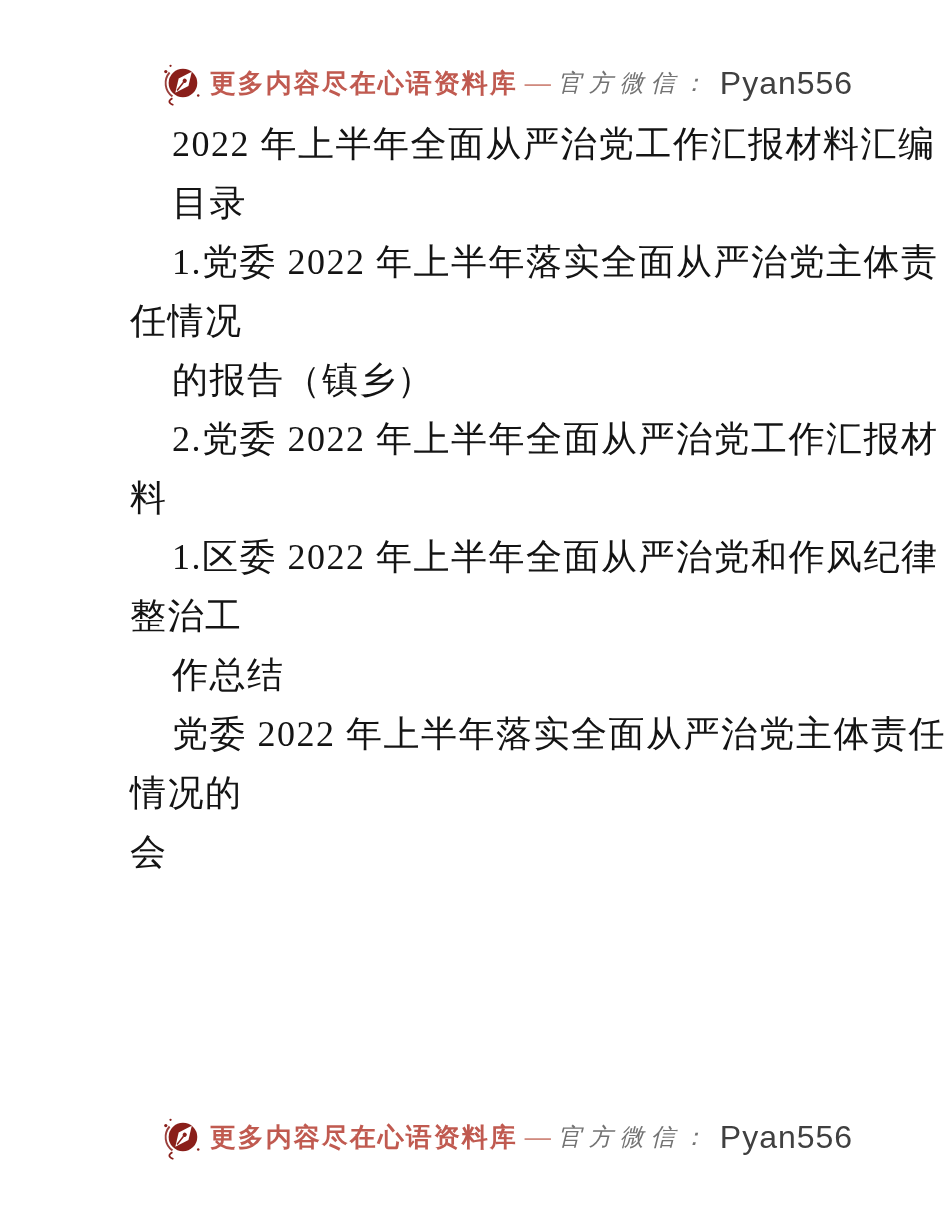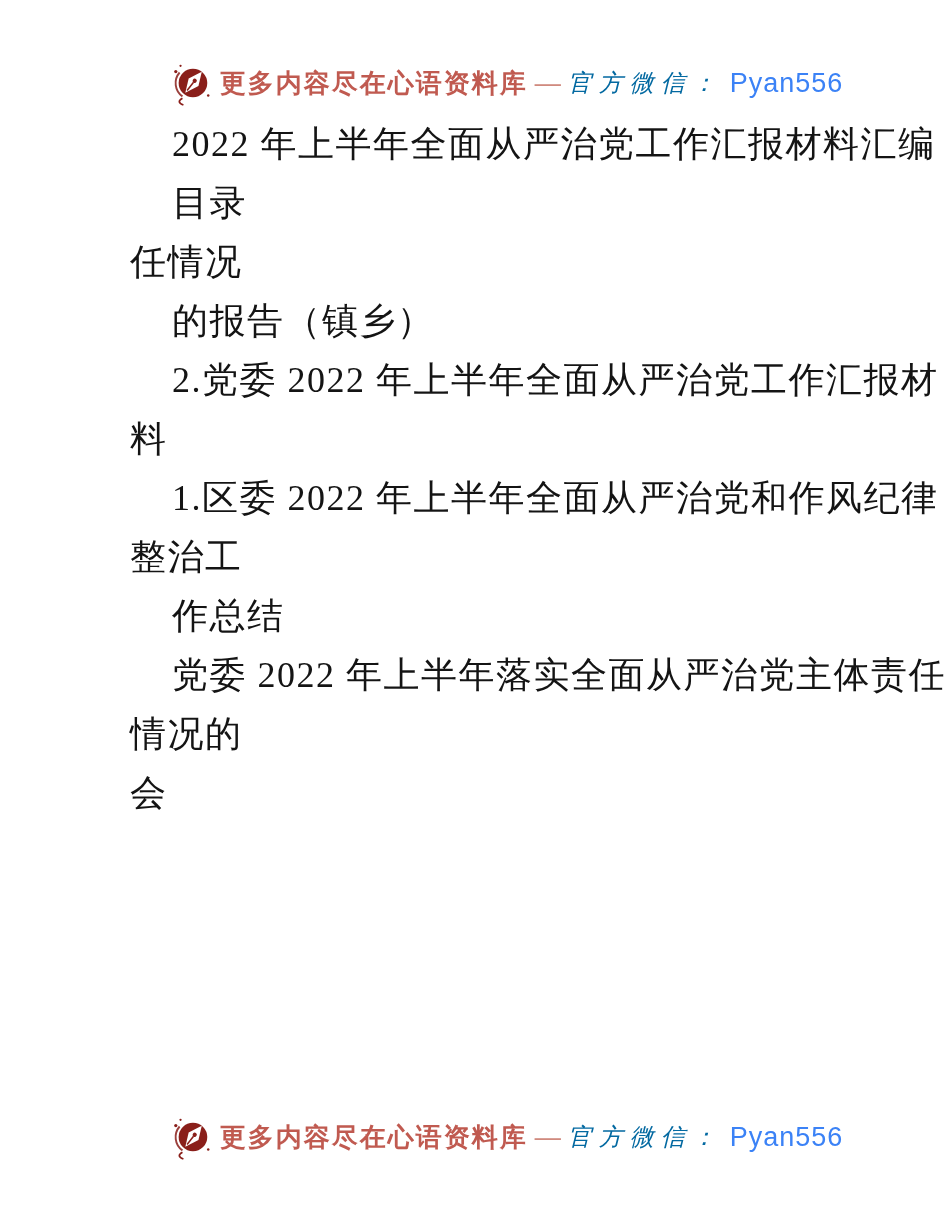--- a/index.html
+++ b/index.html
@@ -32,29 +32,29 @@
     font-size: 26px;
     font-weight: 600;
     letter-spacing: 2px;
   }
   .wm-dash {
     color: #d08a7e;
     font-size: 26px;
     font-weight: 600;
   }
   .wm-label {
-    color: #0369a1;
+    color: #737373;
     font-size: 24px;
     font-style: italic;
     letter-spacing: 7px;
     text-align: right;
   }
   .wm-id {
-    color: #3b82f6;
-    font-size: 27px;
+    color: #404040;
+    font-size: 32px;
     font-family: "Liberation Sans", "DejaVu Sans", sans-serif;
     letter-spacing: 1px;
   }
 
   
   .content {
     position: absolute;
     left: 93px;
     top: 115px;
     width: 775px;
@@ -94,20 +94,21 @@
     <span class="wm-brand">更多内容尽在心语资料库</span>
     <span class="wm-dash">—</span>
     <span class="wm-label">官方微信：</span>
     <span class="wm-id">Pyan556</span>
   </div>
 
   <main class="content">
 
   <p class="doc-line indent">2022 年上半年全面从严治党工作汇报材料汇编</p>
       <p class="doc-line indent">目录</p>
+      <p class="doc-line indent">1.党委 2022 年上半年落实全面从严治党主体责</p>
       <p class="doc-line">任情况</p>
       <p class="doc-line indent">的报告（镇乡）</p>
       <p class="doc-line indent">2.党委 2022 年上半年全面从严治党工作汇报材</p>
       <p class="doc-line">料</p>
       <p class="doc-line indent">1.区委 2022 年上半年全面从严治党和作风纪律</p>
       <p class="doc-line">整治工</p>
       <p class="doc-line indent">作总结</p>
       <p class="doc-line indent">党委 2022 年上半年落实全面从严治党主体责任</p>
       <p class="doc-line">情况的</p>
       <p class="doc-line">会</p>

